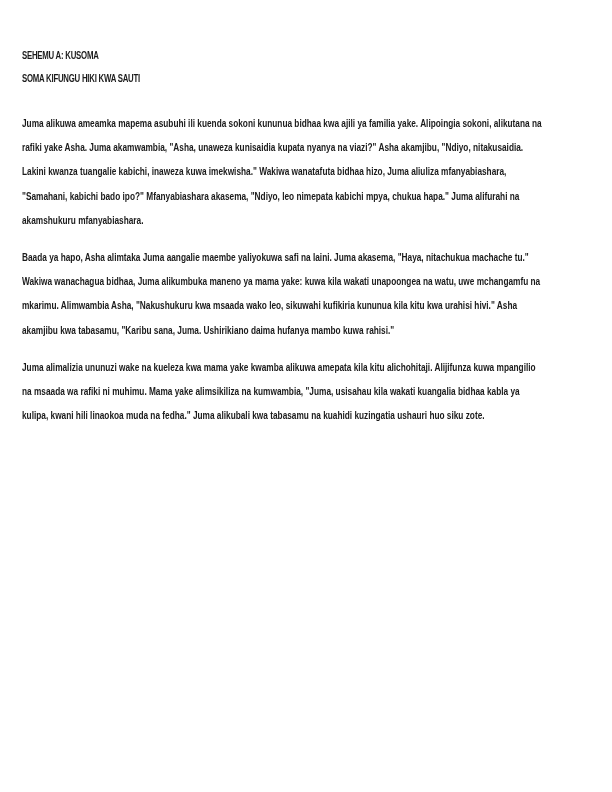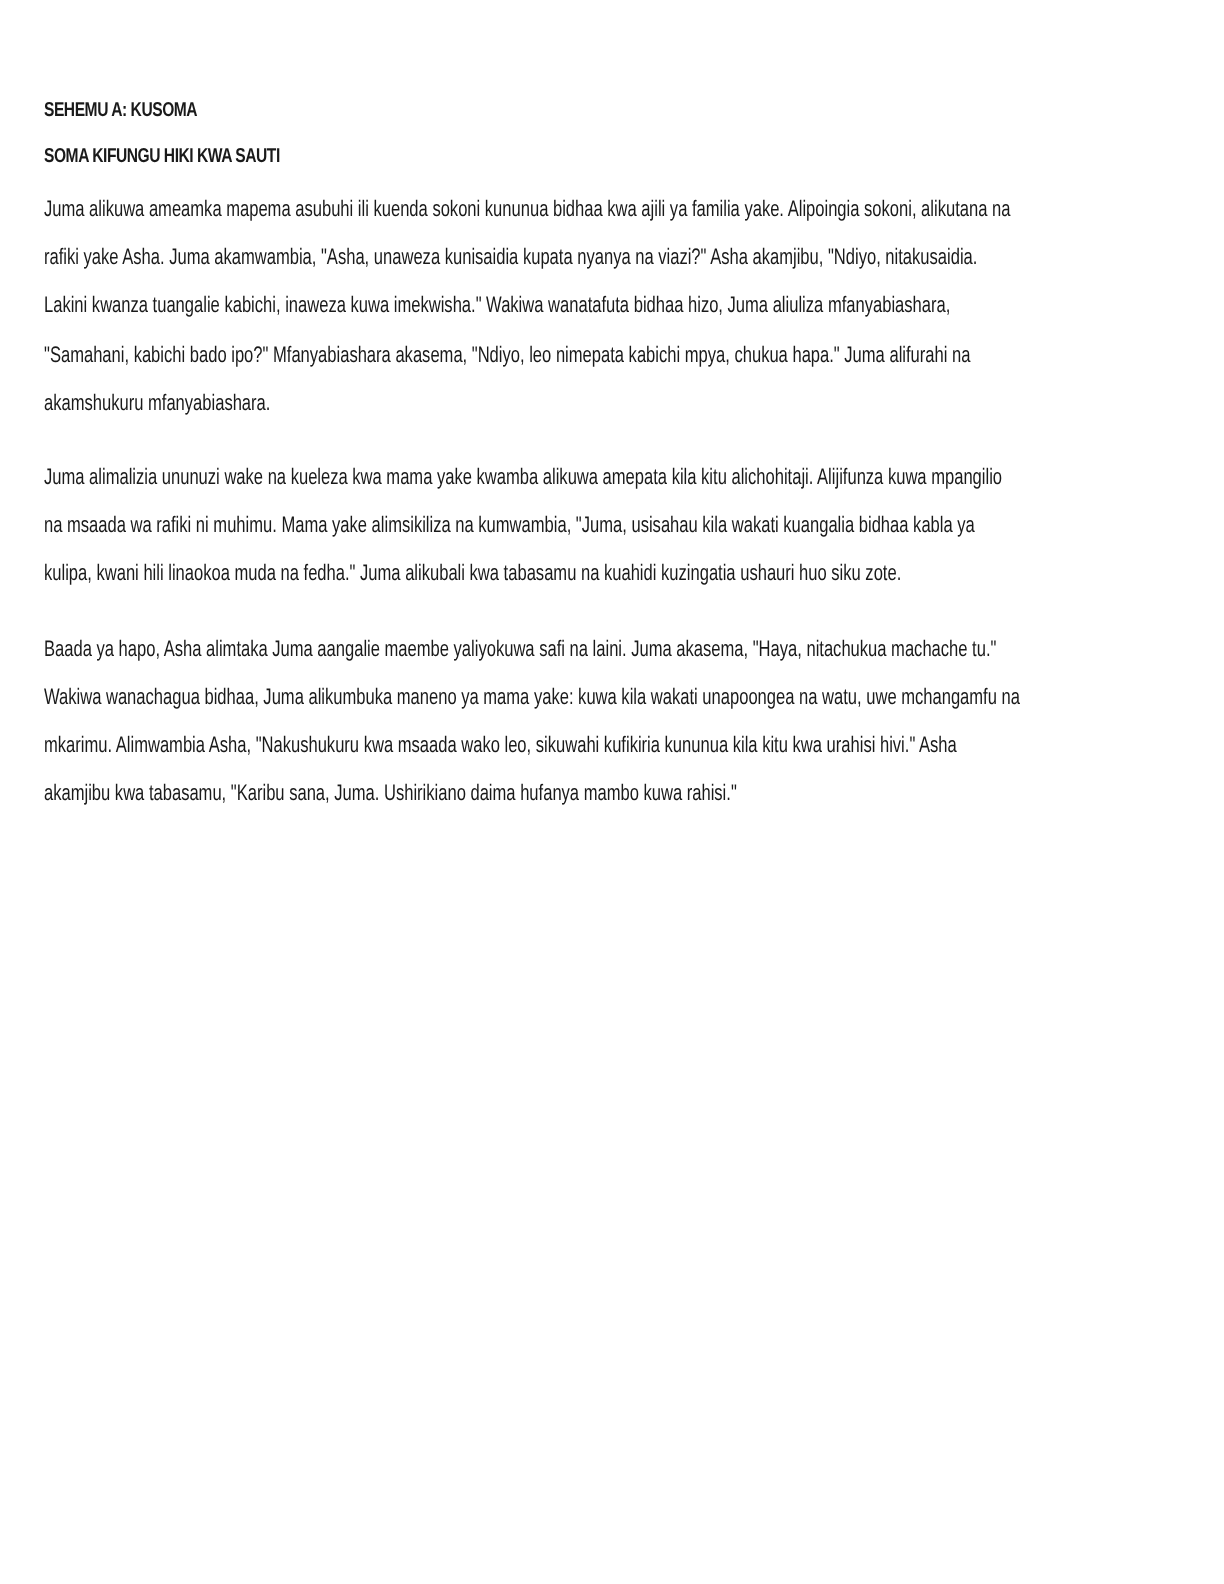--- a/index.html
+++ b/index.html
@@ -37,43 +37,44 @@
     line-height: 24.2px;
   }
   .line {
     display: block;
     white-space: nowrap;
     transform: scaleX(0.74);
     transform-origin: left center;
     width: 135%;
   }
   .text-block {
-    margin-top: 3px;
+    margin-top: 21px;
+    font-weight: bold;
   }
 </style>
 </head>
 <body>
 
 <div class="page">
   <p class="heading">SEHEMU A: KUSOMA</p>
   <p class="heading">SOMA KIFUNGU HIKI KWA SAUTI</p>
 
   <div class="text-block">
     <p class="para">
       <span class="line">Juma alikuwa ameamka mapema asubuhi ili kuenda sokoni kununua bidhaa kwa ajili ya familia yake. Alipoingia sokoni, alikutana na</span>
       <span class="line">rafiki yake Asha. Juma akamwambia, "Asha, unaweza kunisaidia kupata nyanya na viazi?" Asha akamjibu, "Ndiyo, nitakusaidia.</span>
       <span class="line">Lakini kwanza tuangalie kabichi, inaweza kuwa imekwisha." Wakiwa wanatafuta bidhaa hizo, Juma aliuliza mfanyabiashara,</span>
       <span class="line">"Samahani, kabichi bado ipo?" Mfanyabiashara akasema, "Ndiyo, leo nimepata kabichi mpya, chukua hapa." Juma alifurahi na</span>
       <span class="line">akamshukuru mfanyabiashara.</span>
     </p>
     <p class="para">
-      <span class="line">Juma alimalizia ununuzi wake na kueleza kwa mama yake kwamba alikuwa amepata kila kitu alichohitaji. Alijifunza kuwa mpangilio</span>
-      <span class="line">na msaada wa rafiki ni muhimu. Mama yake alimsikiliza na kumwambia, "Juma, usisahau kila wakati kuangalia bidhaa kabla ya</span>
-      <span class="line">kulipa, kwani hili linaokoa muda na fedha." Juma alikubali kwa tabasamu na kuahidi kuzingatia ushauri huo siku zote.</span>
-    </p>
-    <p class="para">
       <span class="line">Baada ya hapo, Asha alimtaka Juma aangalie maembe yaliyokuwa safi na laini. Juma akasema, "Haya, nitachukua machache tu."</span>
       <span class="line">Wakiwa wanachagua bidhaa, Juma alikumbuka maneno ya mama yake: kuwa kila wakati unapoongea na watu, uwe mchangamfu na</span>
       <span class="line">mkarimu. Alimwambia Asha, "Nakushukuru kwa msaada wako leo, sikuwahi kufikiria kununua kila kitu kwa urahisi hivi." Asha</span>
       <span class="line">akamjibu kwa tabasamu, "Karibu sana, Juma. Ushirikiano daima hufanya mambo kuwa rahisi."</span>
     </p>
+    <p class="para">
+      <span class="line">Juma alimalizia ununuzi wake na kueleza kwa mama yake kwamba alikuwa amepata kila kitu alichohitaji. Alijifunza kuwa mpangilio</span>
+      <span class="line">na msaada wa rafiki ni muhimu. Mama yake alimsikiliza na kumwambia, "Juma, usisahau kila wakati kuangalia bidhaa kabla ya</span>
+      <span class="line">kulipa, kwani hili linaokoa muda na fedha." Juma alikubali kwa tabasamu na kuahidi kuzingatia ushauri huo siku zote.</span>
+    </p>
   </div>
 </div>
 
 </body></html>

